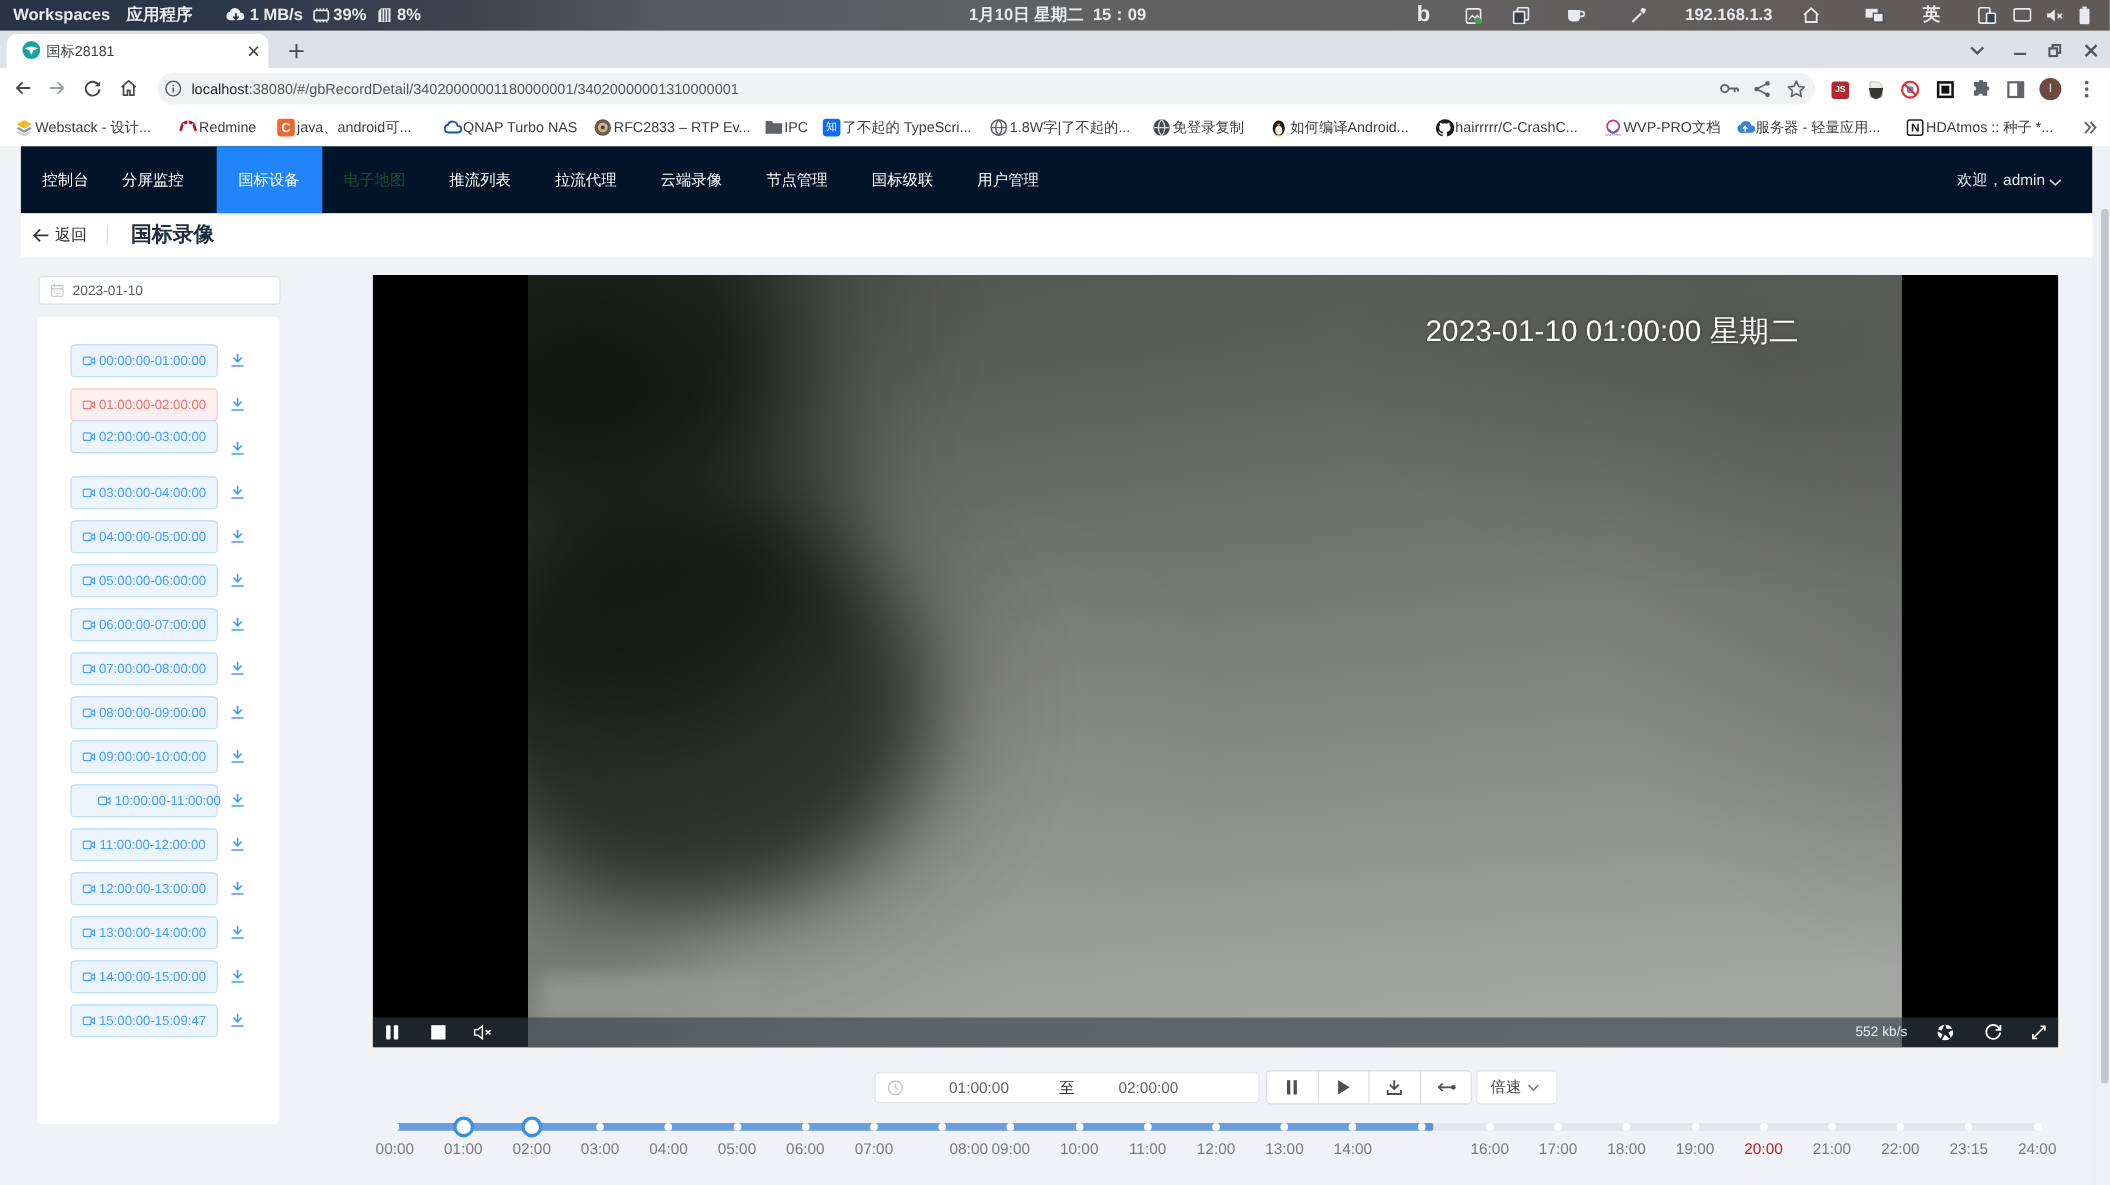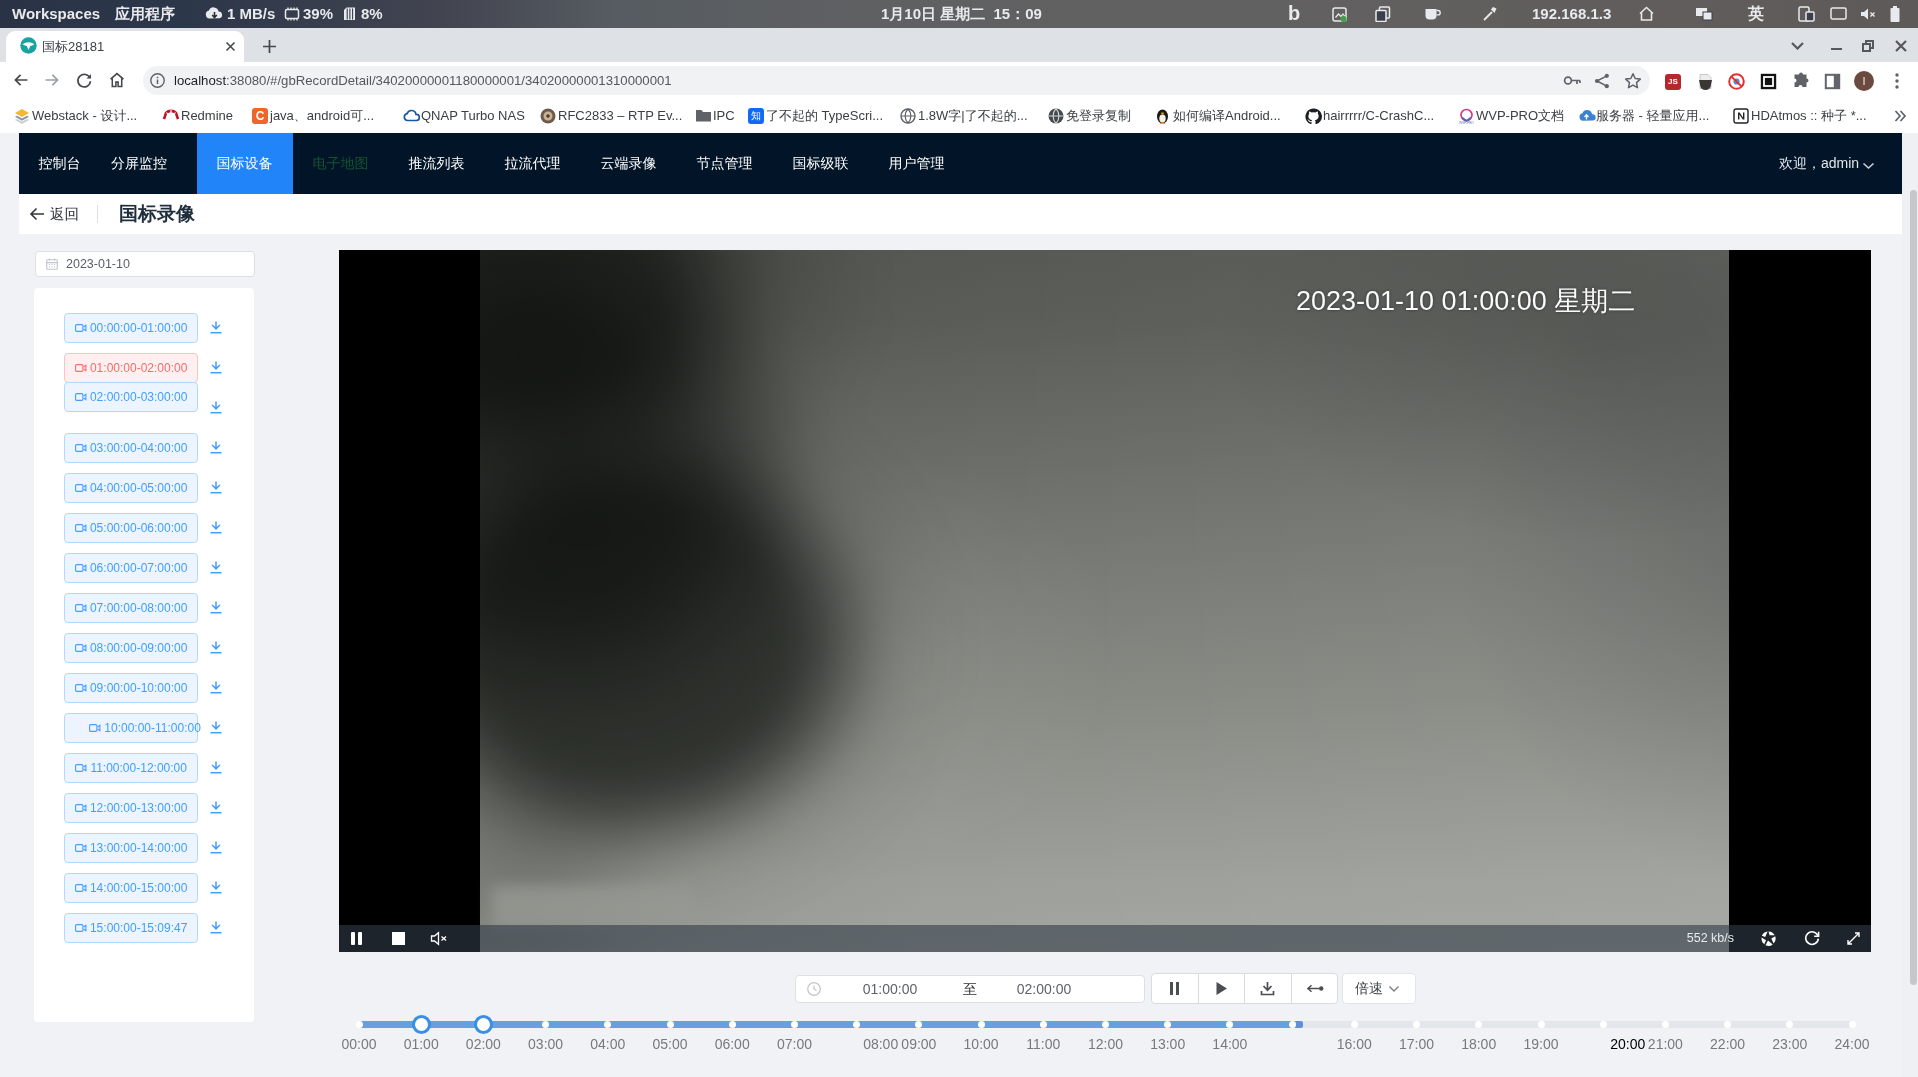--- a/index.html
+++ b/index.html
@@ -571,16 +571,16 @@
 <div class="abs" style="left:956.1px;top:1036px;width:50px;height:16px;line-height:16px;text-align:center;font-size:14px;color:#76797e;">10:00</div>
 <div class="abs" style="left:1018.3px;top:1036px;width:50px;height:16px;line-height:16px;text-align:center;font-size:14px;color:#76797e;">11:00</div>
 <div class="abs" style="left:1080.5px;top:1036px;width:50px;height:16px;line-height:16px;text-align:center;font-size:14px;color:#76797e;">12:00</div>
 <div class="abs" style="left:1142.7px;top:1036px;width:50px;height:16px;line-height:16px;text-align:center;font-size:14px;color:#76797e;">13:00</div>
 <div class="abs" style="left:1204.9px;top:1036px;width:50px;height:16px;line-height:16px;text-align:center;font-size:14px;color:#76797e;">14:00</div>
 <div class="abs" style="left:1267.1px;top:1092px;width:50px;height:16px;line-height:16px;text-align:center;font-size:14px;color:#76797e;margin-left:28px;">15:00</div>
 <div class="abs" style="left:1329.3px;top:1036px;width:50px;height:16px;line-height:16px;text-align:center;font-size:14px;color:#76797e;">16:00</div>
 <div class="abs" style="left:1391.5px;top:1036px;width:50px;height:16px;line-height:16px;text-align:center;font-size:14px;color:#76797e;">17:00</div>
 <div class="abs" style="left:1453.7px;top:1036px;width:50px;height:16px;line-height:16px;text-align:center;font-size:14px;color:#76797e;">18:00</div>
 <div class="abs" style="left:1516.0px;top:1036px;width:50px;height:16px;line-height:16px;text-align:center;font-size:14px;color:#76797e;">19:00</div>
-<div class="abs" style="left:1578.2px;top:1036px;width:50px;height:16px;line-height:16px;text-align:left;font-size:14px;color:#000000;margin-left:32px;">20:00</div>
+<div class="abs" style="left:1578.2px;top:1036px;width:50px;height:16px;line-height:16px;text-align:center;font-size:14px;color:#b91c1c;">20:00</div>
 <div class="abs" style="left:1640.4px;top:1036px;width:50px;height:16px;line-height:16px;text-align:center;font-size:14px;color:#76797e;">21:00</div>
 <div class="abs" style="left:1702.6px;top:1036px;width:50px;height:16px;line-height:16px;text-align:center;font-size:14px;color:#76797e;">22:00</div>
-<div class="abs" style="left:1764.8px;top:1036px;width:50px;height:16px;line-height:16px;text-align:center;font-size:14px;color:#76797e;">23:00</div>
+<div class="abs" style="left:1764.8px;top:1036px;width:50px;height:16px;line-height:16px;text-align:center;font-size:14px;color:#76797e;">23:15</div>
 <div class="abs" style="left:1827.0px;top:1036px;width:50px;height:16px;line-height:16px;text-align:center;font-size:14px;color:#76797e;">24:00</div>
 </body></html>

